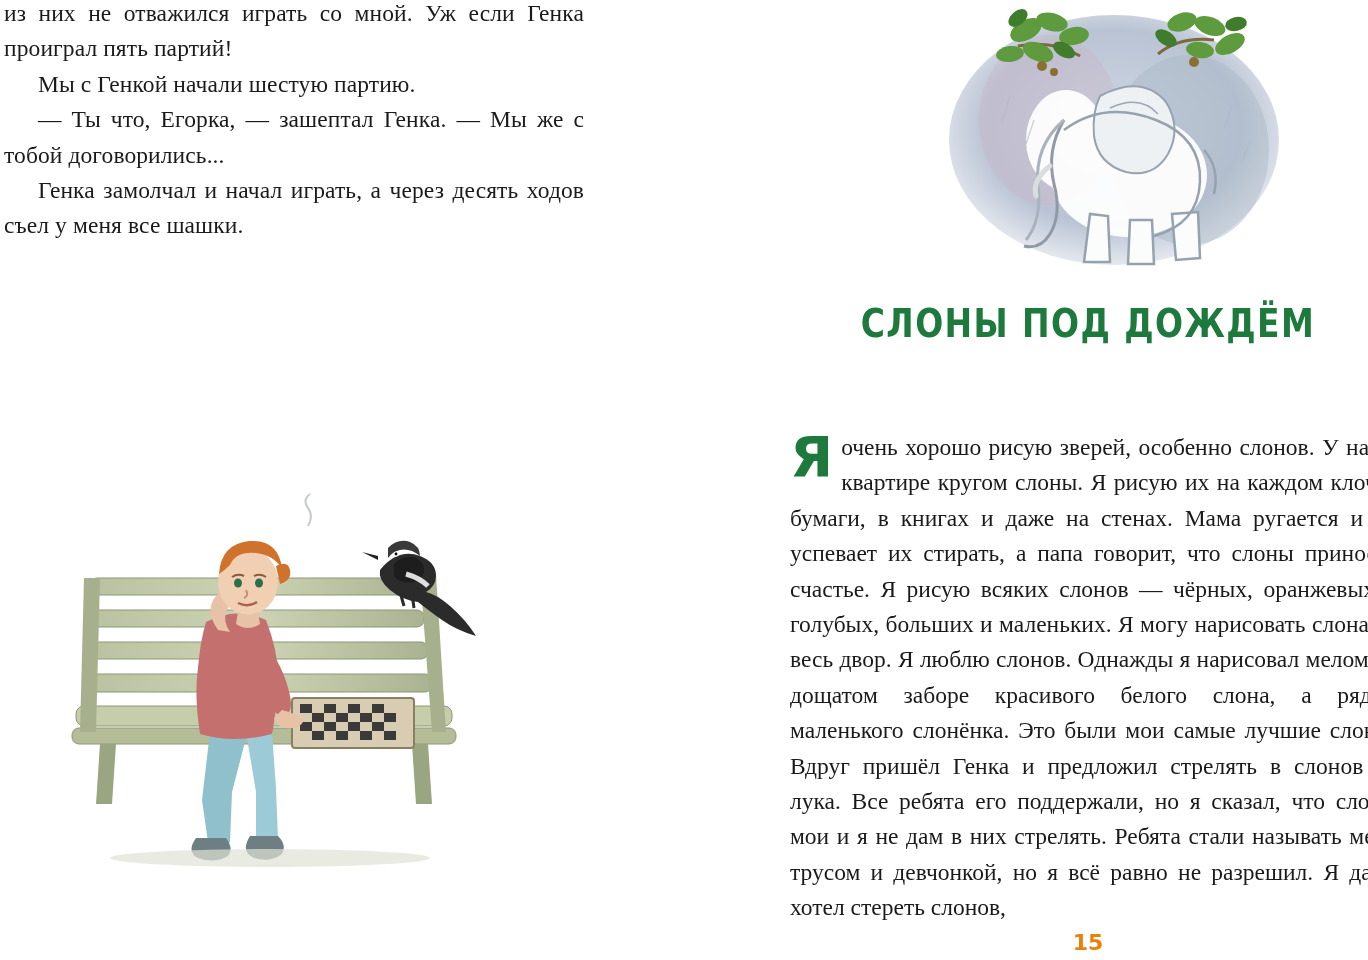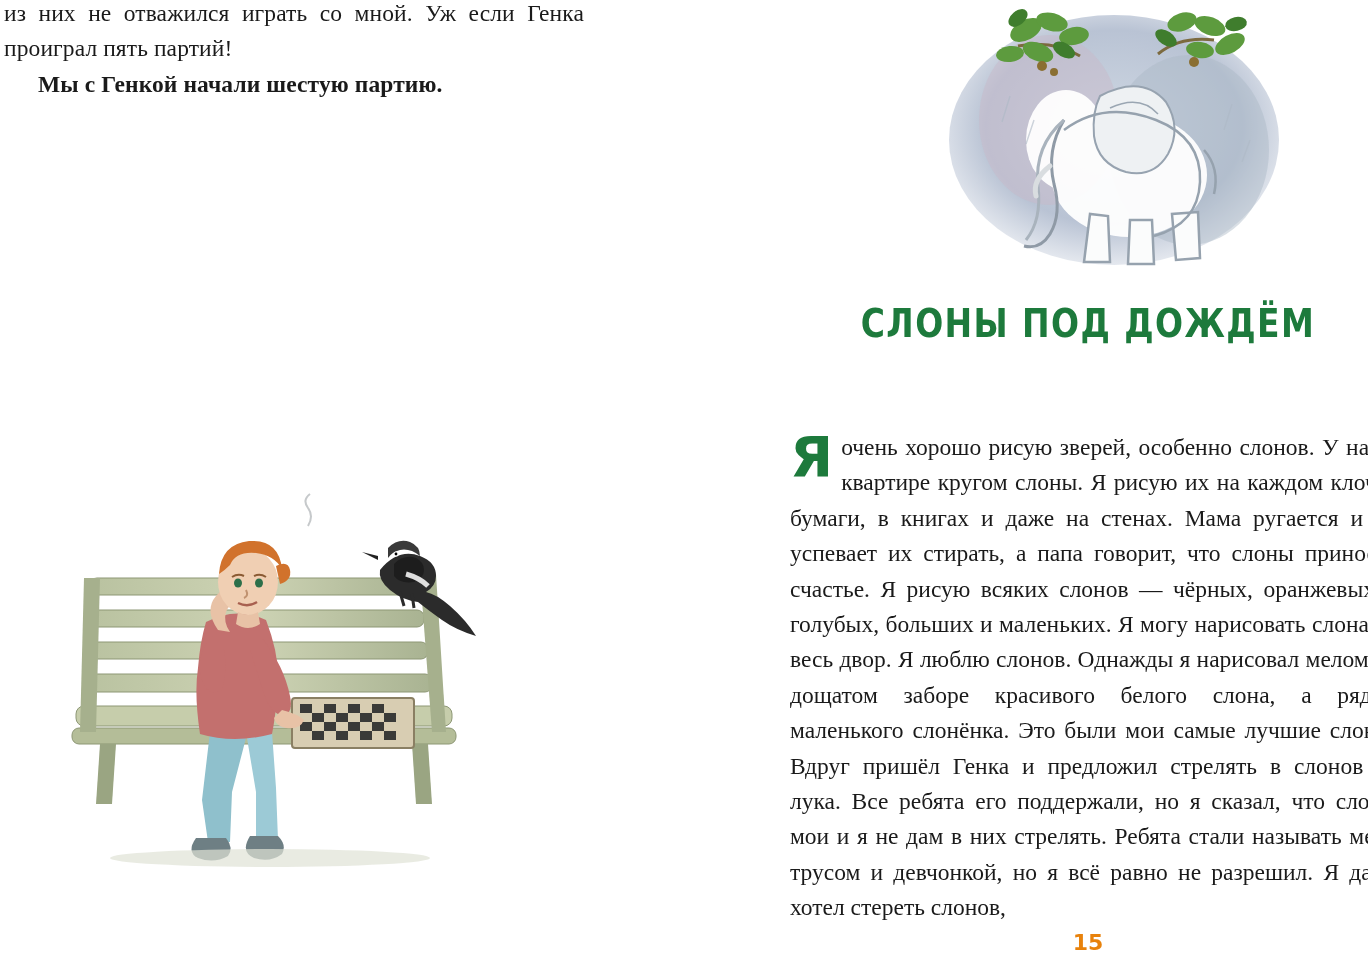--- a/index.html
+++ b/index.html
@@ -40,21 +40,20 @@
     letter-spacing: 0.1px;
   }
   .left-text p {
     margin: 0;
   }
   .left-text p.cont {
     text-indent: 0;
   }
   .left-text p.ind {
     text-indent: 34px;
-    font-weight: bold;
   }
   .illustration-left {
     position: absolute;
     left: 60px;
     top: 470px;
     width: 500px;
     height: 400px;
   }
   
   .right-col {
@@ -122,20 +121,22 @@
 </head>
 <body>
 
 <div class="page">
 
   <div class="left-col">
 
     <div class="left-text">
       <p class="cont">из них не отважился играть со мной. Уж если Генка проиграл пять партий!</p>
       <p class="ind">Мы с Генкой начали шестую партию.</p>
+      <p class="ind">— Ты что, Егорка, — зашептал Генка. — Мы же с тобой договорились...</p>
+      <p class="ind">Генка замолчал и начал играть, а через десять ходов съел у меня все шашки.</p>
     </div>
 
     <div class="illustration-left">
       <svg viewBox="0 0 500 400" width="500" height="400" aria-hidden="true">
         <defs>
           <linearGradient id="woodg" x1="0" y1="0" x2="1" y2="0">
             <stop offset="0%" stop-color="#b9c2a0"></stop>
             <stop offset="50%" stop-color="#cdd3b4"></stop>
             <stop offset="100%" stop-color="#a9b392"></stop>
           </linearGradient>

